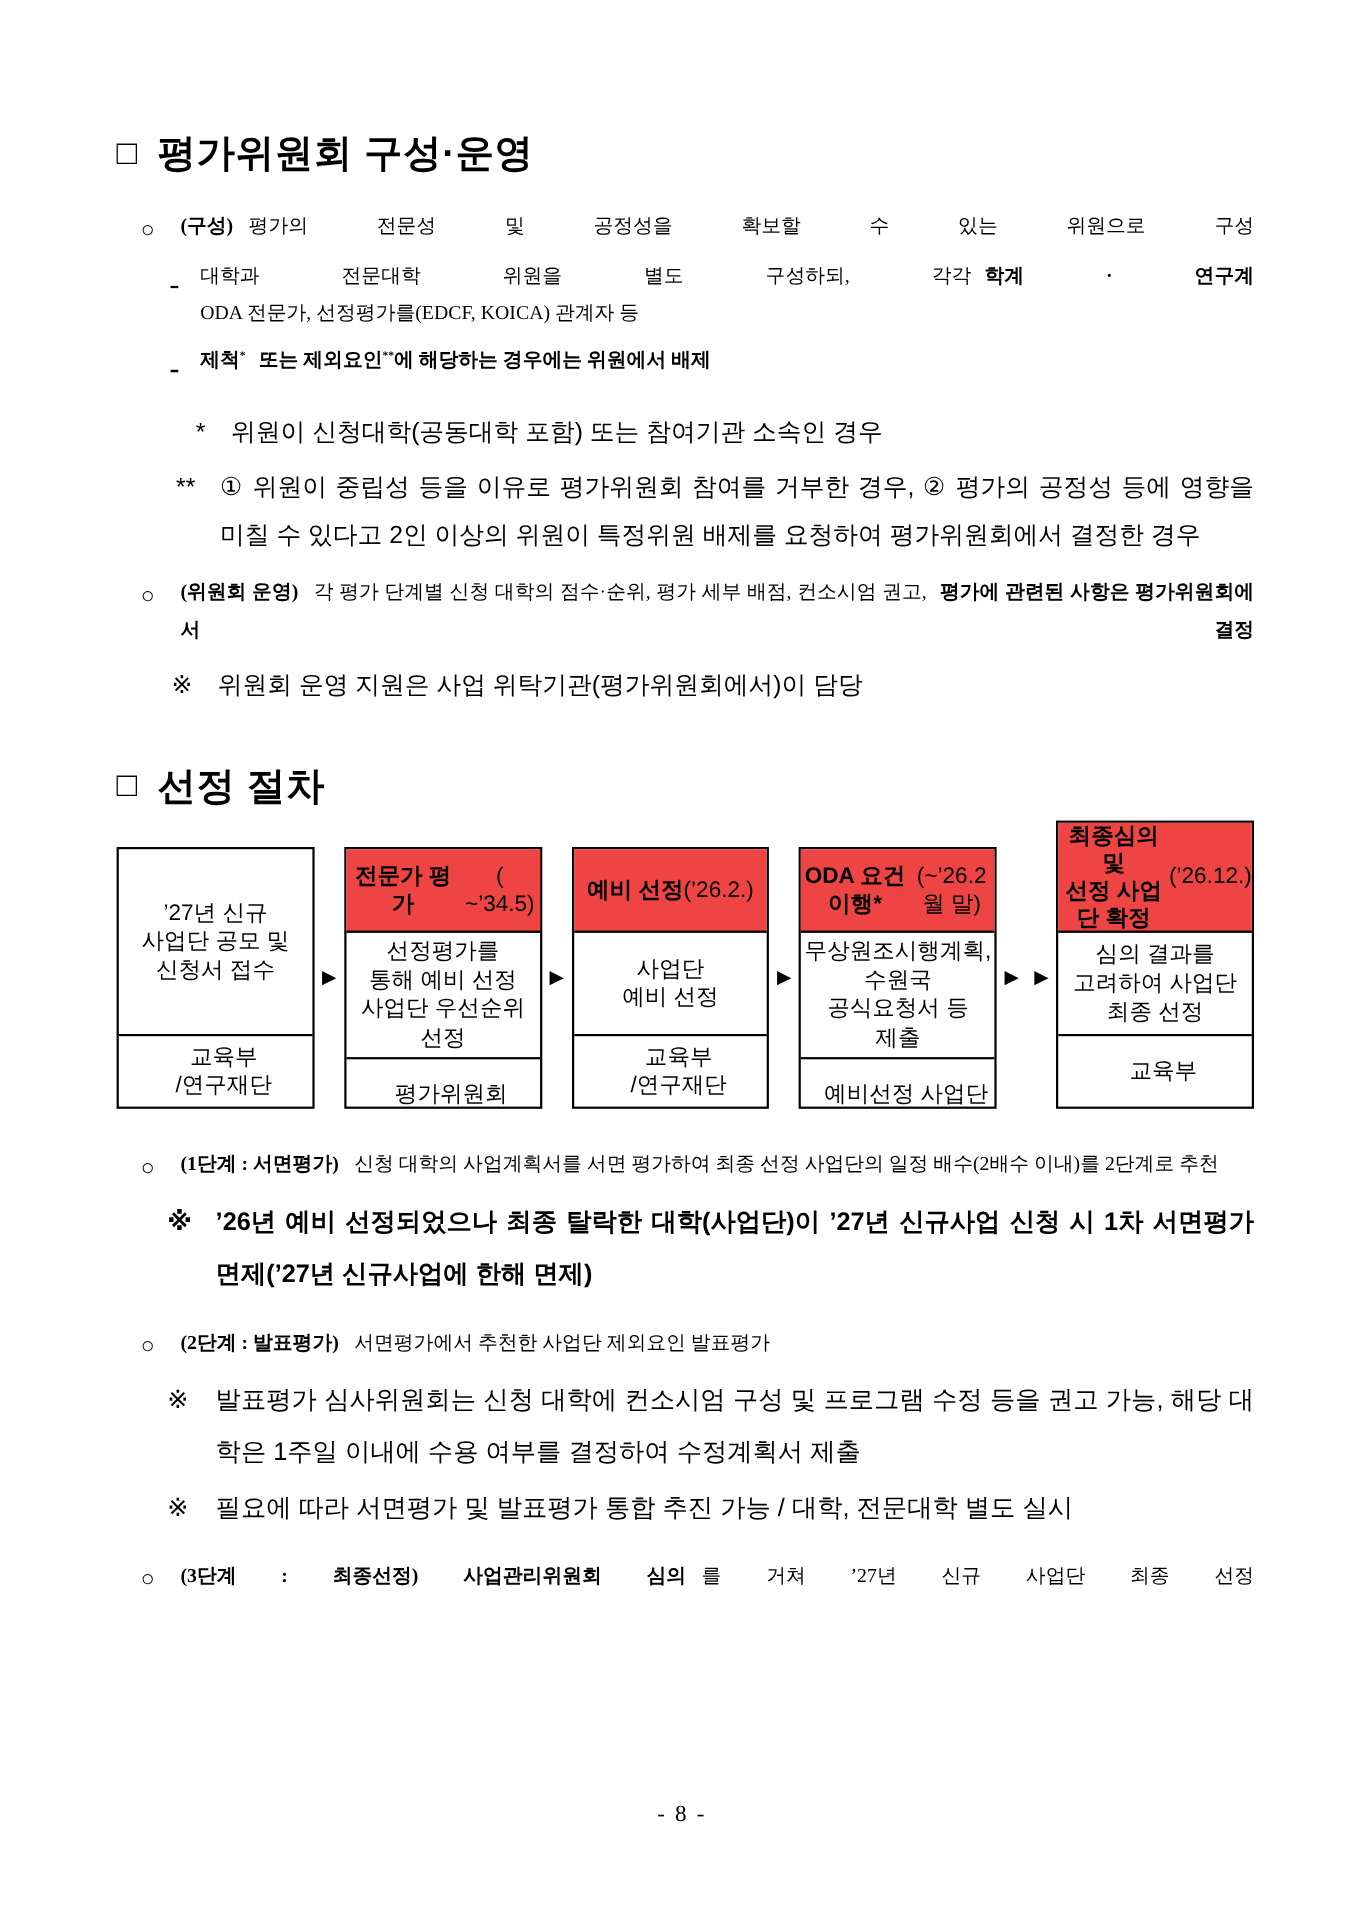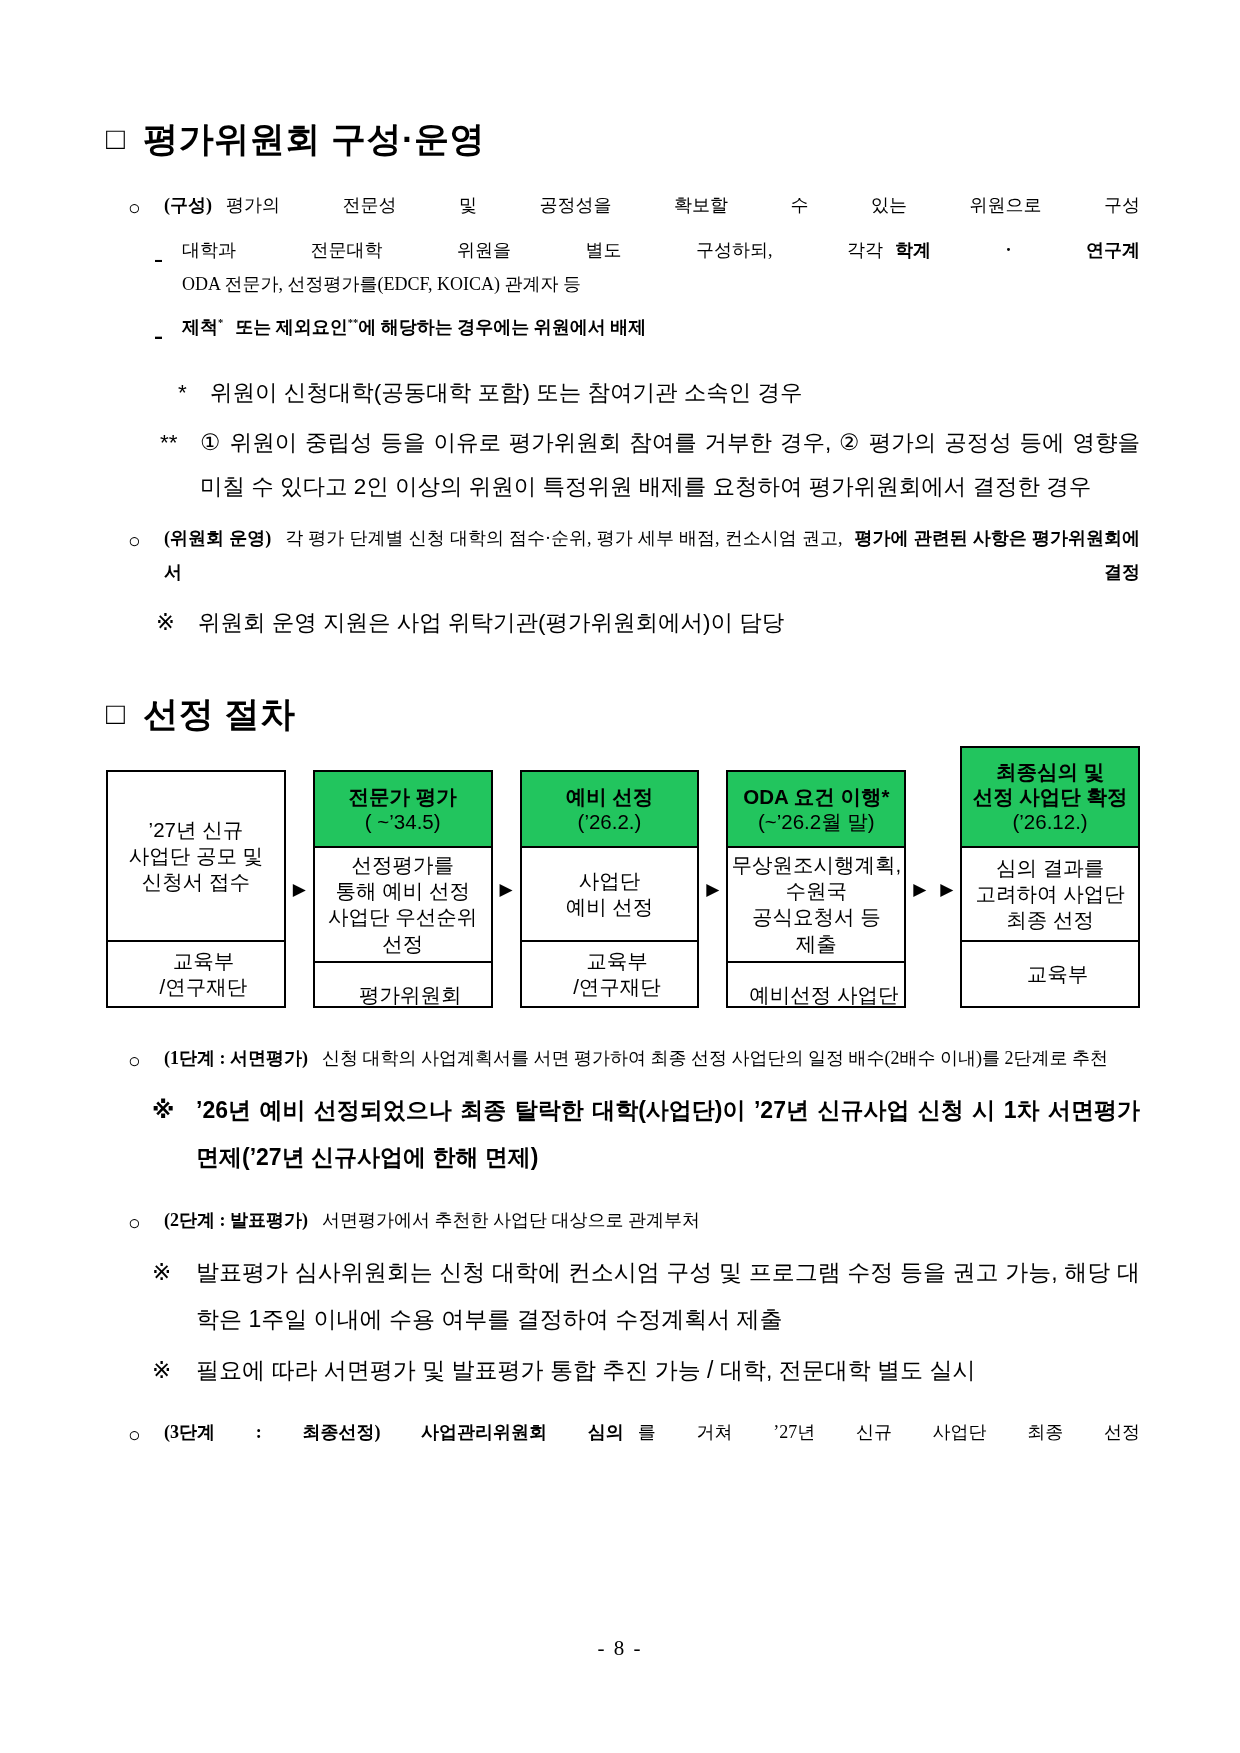--- a/index.html
+++ b/index.html
@@ -45,22 +45,22 @@
 
   .h2{margin-top:46px;margin-bottom:32px;}
 
   
   .flow{display:flex;align-items:stretch;height:238px;margin:24px 0 34px 2px;}
   .fcol{
     flex:1;display:flex;flex-direction:column;border:2px solid #000;background:#fff;
     font-family:"Liberation Sans","DejaVu Sans",sans-serif;
   }
   .fhead{
-    height:74px;flex:0 0 74px;background:#22c55e;border-bottom:2px solid #000;
-    display:flex;flex-direction:column;align-items:center;justify-content:center;
+    height:74px;flex:0 0 74px;background:#ef4444;border-bottom:2px solid #000;
+    display:flex;align-items:center;justify-content:center;
     text-align:center;font-size:20.5px;line-height:1.22;
   }
   .ftitle{font-weight:bold;white-space:pre-line;}
   .fdate{white-space:pre-line;}
   .fbody{
     flex:1;display:flex;align-items:center;justify-content:center;text-align:center;
     font-size:20.5px;line-height:1.28;white-space:pre-line;padding:4px 2px;
   }
   .ffoot{
     height:64px;flex:0 0 64px;border-top:2px solid #000;
@@ -224,21 +224,21 @@
     </div>
   </div>
   <div class="stepnote boldnote">
     <span class="mk">※</span>
     <div class="ntext">’26년 예비 선정되었으나 최종 탈락한 대학(사업단)이 ’27년 신규사업 신청 시 1차 서면평가 면제(’27년 신규사업에 한해 면제)</div>
   </div>
 
   <div class="item mt">
     <span class="bullet">○</span>
     <div class="icontent">
-      <span class="lbl">(2단계 : 발표평가)</span><span>서면평가에서 추천한 사업단 대상으로 관계부처</span>
+      <span class="lbl">(2단계 : 발표평가)</span><span>서면평가에서 추천한 사업단 제외요인 발표평가</span>
     </div>
   </div>
   <div class="stepnote" style="margin-bottom:2px;">
     <span class="mk">※</span>
     <div class="ntext">발표평가 심사위원회는 신청 대학에 컨소시엄 구성 및 프로그램 수정 등을 권고 가능, 해당 대학은 1주일 이내에 수용 여부를 결정하여 수정계획서 제출</div>
   </div>
   <div class="stepnote">
     <span class="mk">※</span>
     <div class="ntext">필요에 따라 서면평가 및 발표평가 통합 추진 가능 / 대학, 전문대학 별도 실시</div>
   </div>

